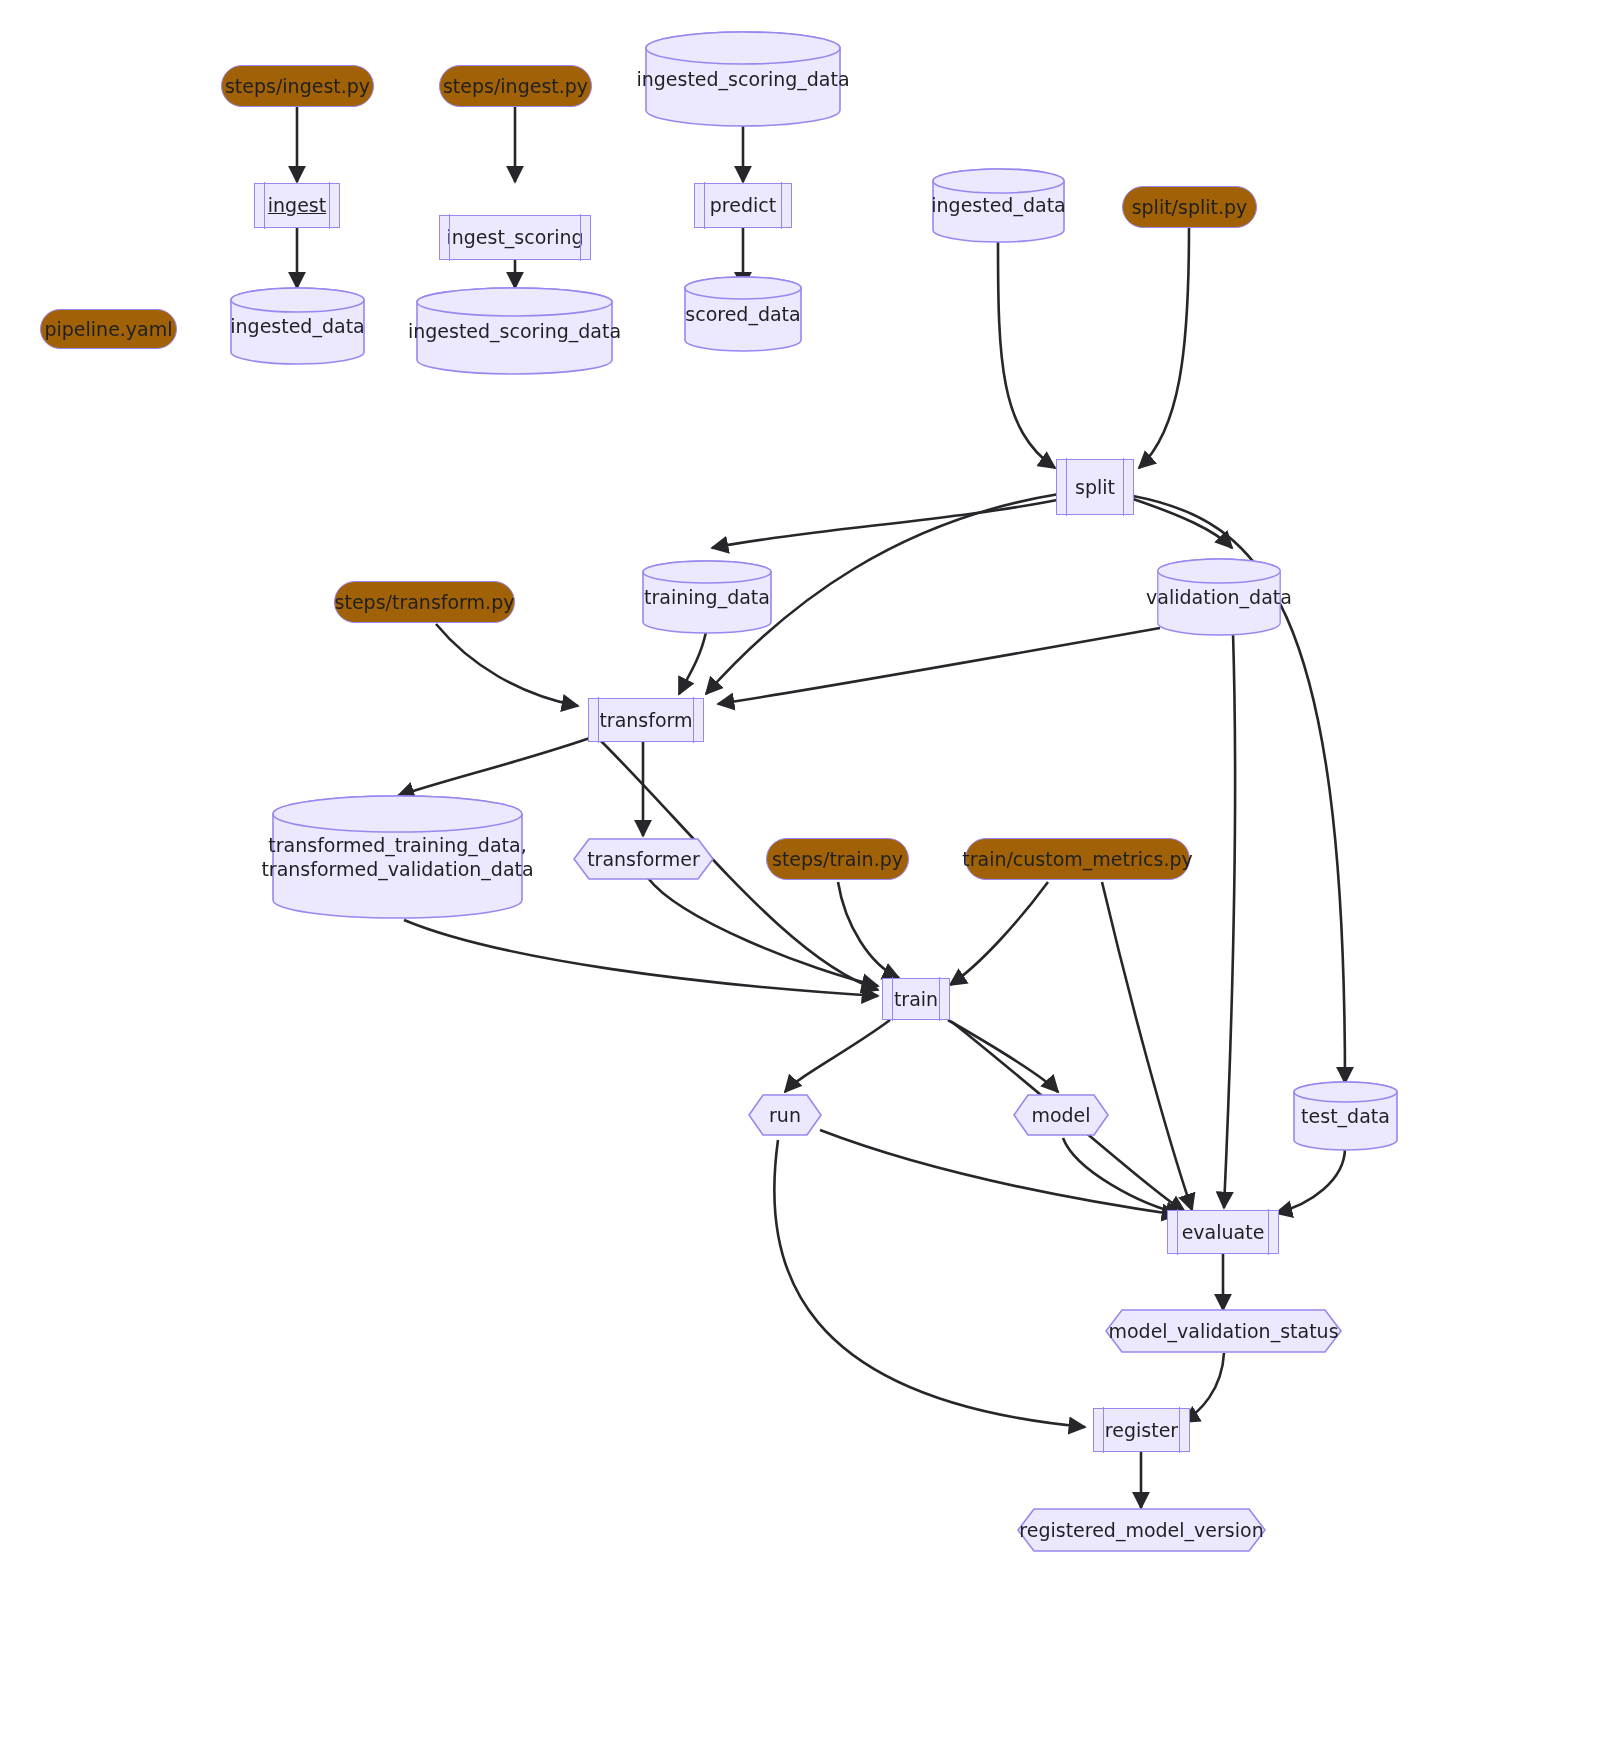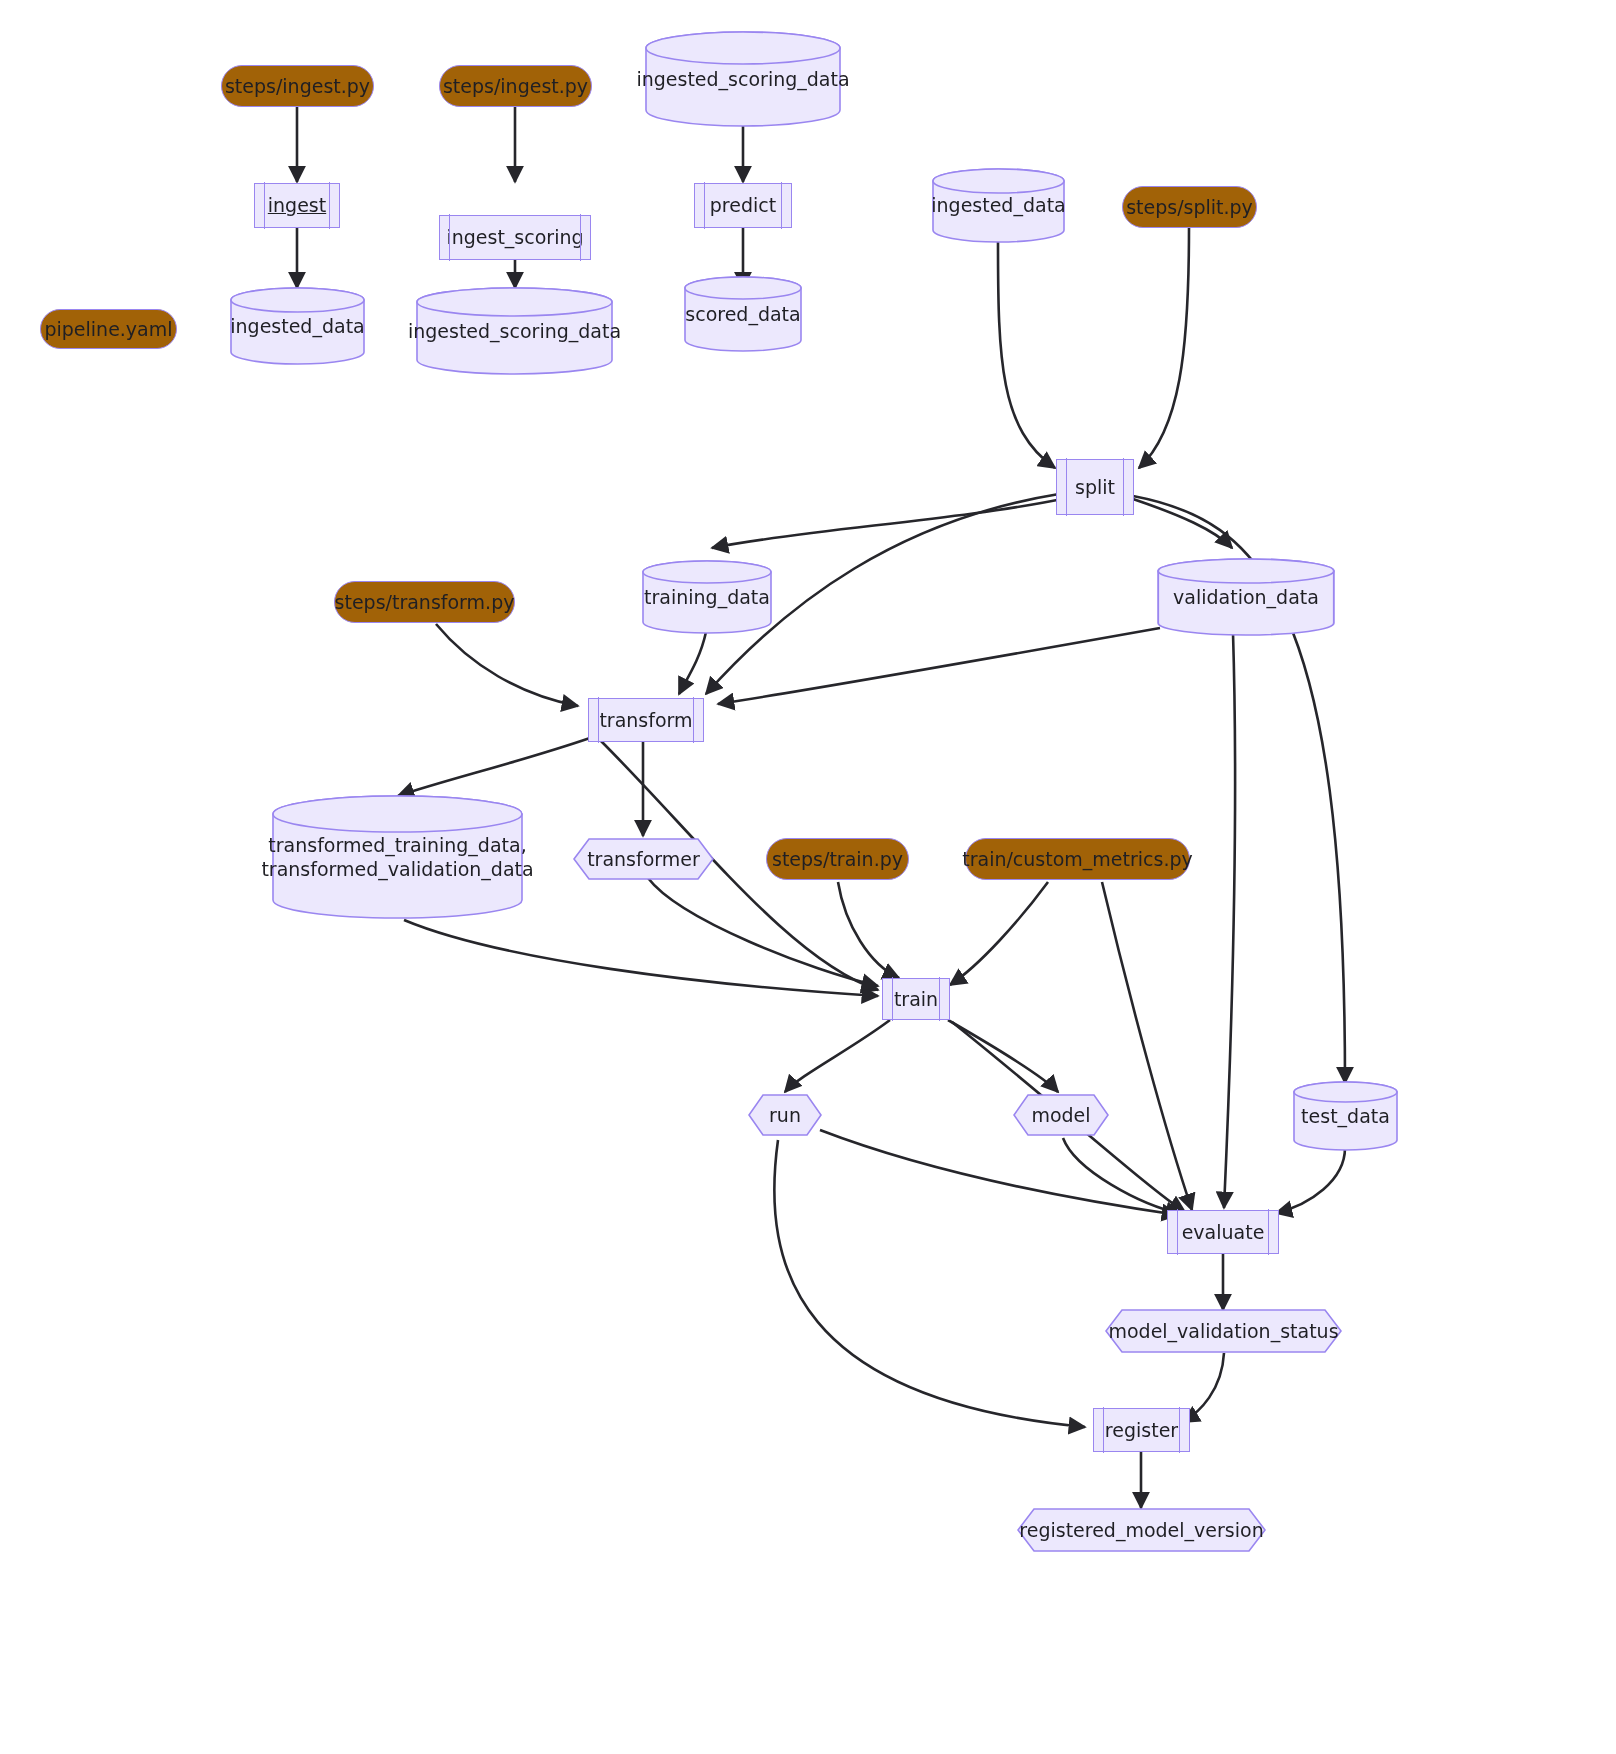--- a/index.html
+++ b/index.html
@@ -184,21 +184,21 @@
 
   <div class="node n-cyl" style="left:932px; top:168px; width:133px; height:75px;">
     <svg class="cyl-svg" viewBox="0 0 133 75" preserveAspectRatio="none">
       <path d="M1,13 a65.5,12 0 0 1 131,0 L132,62 a65.5,12 0 0 1 -131,0 Z" fill="#ECE8FD" stroke="#9A86F0" stroke-width="1.6"></path>
       <ellipse cx="66.5" cy="13" rx="65.5" ry="12" fill="#ECE8FD" stroke="#9A86F0" stroke-width="1.6"></ellipse>
     </svg>
     <span class="cyl-label">ingested_data</span>
   </div>
 
   <div class="node n-stadium" style="left:1122px; top:186px; width:135px; height:42px;">
-    <span>steps/split.py</span>
+    <span>split/split.py</span>
   </div>
 
   <div class="node n-step" style="left:254px; top:183px; width:86px; height:45px;text-decoration:underline;">
     <span>ingest</span>
   </div>
 
   <div class="node n-step" style="left:439px; top:167px; width:152px; height:45px;margin-top:48px;">
     <span>ingest_scoring</span>
   </div>
 
@@ -235,21 +235,21 @@
   </div>
 
   <div class="node n-cyl" style="left:642px; top:560px; width:130px; height:74px;">
     <svg class="cyl-svg" viewBox="0 0 130 74" preserveAspectRatio="none">
       <path d="M1,12 a64,11 0 0 1 128,0 L129,62 a64,11 0 0 1 -128,0 Z" fill="#ECE8FD" stroke="#9A86F0" stroke-width="1.6"></path>
       <ellipse cx="65" cy="12" rx="64" ry="11" fill="#ECE8FD" stroke="#9A86F0" stroke-width="1.6"></ellipse>
     </svg>
     <span class="cyl-label">training_data</span>
   </div>
 
-  <div class="node n-cyl" style="left:1157px; top:558px; width:178px; height:78px;">
+  <div class="node n-cyl" style="left:1157px; top:558px; width:124px; height:78px;">
     <svg class="cyl-svg" viewBox="0 0 152 78" preserveAspectRatio="none">
       <path d="M1,13 a75,12 0 0 1 150,0 L151,65 a75,12 0 0 1 -150,0 Z" fill="#ECE8FD" stroke="#9A86F0" stroke-width="1.6"></path>
       <ellipse cx="76" cy="13" rx="75" ry="12" fill="#ECE8FD" stroke="#9A86F0" stroke-width="1.6"></ellipse>
     </svg>
     <span class="cyl-label">validation_data</span>
   </div>
 
   <div class="node n-stadium" style="left:334px; top:581px; width:181px; height:42px;">
     <span>steps/transform.py</span>
   </div>

